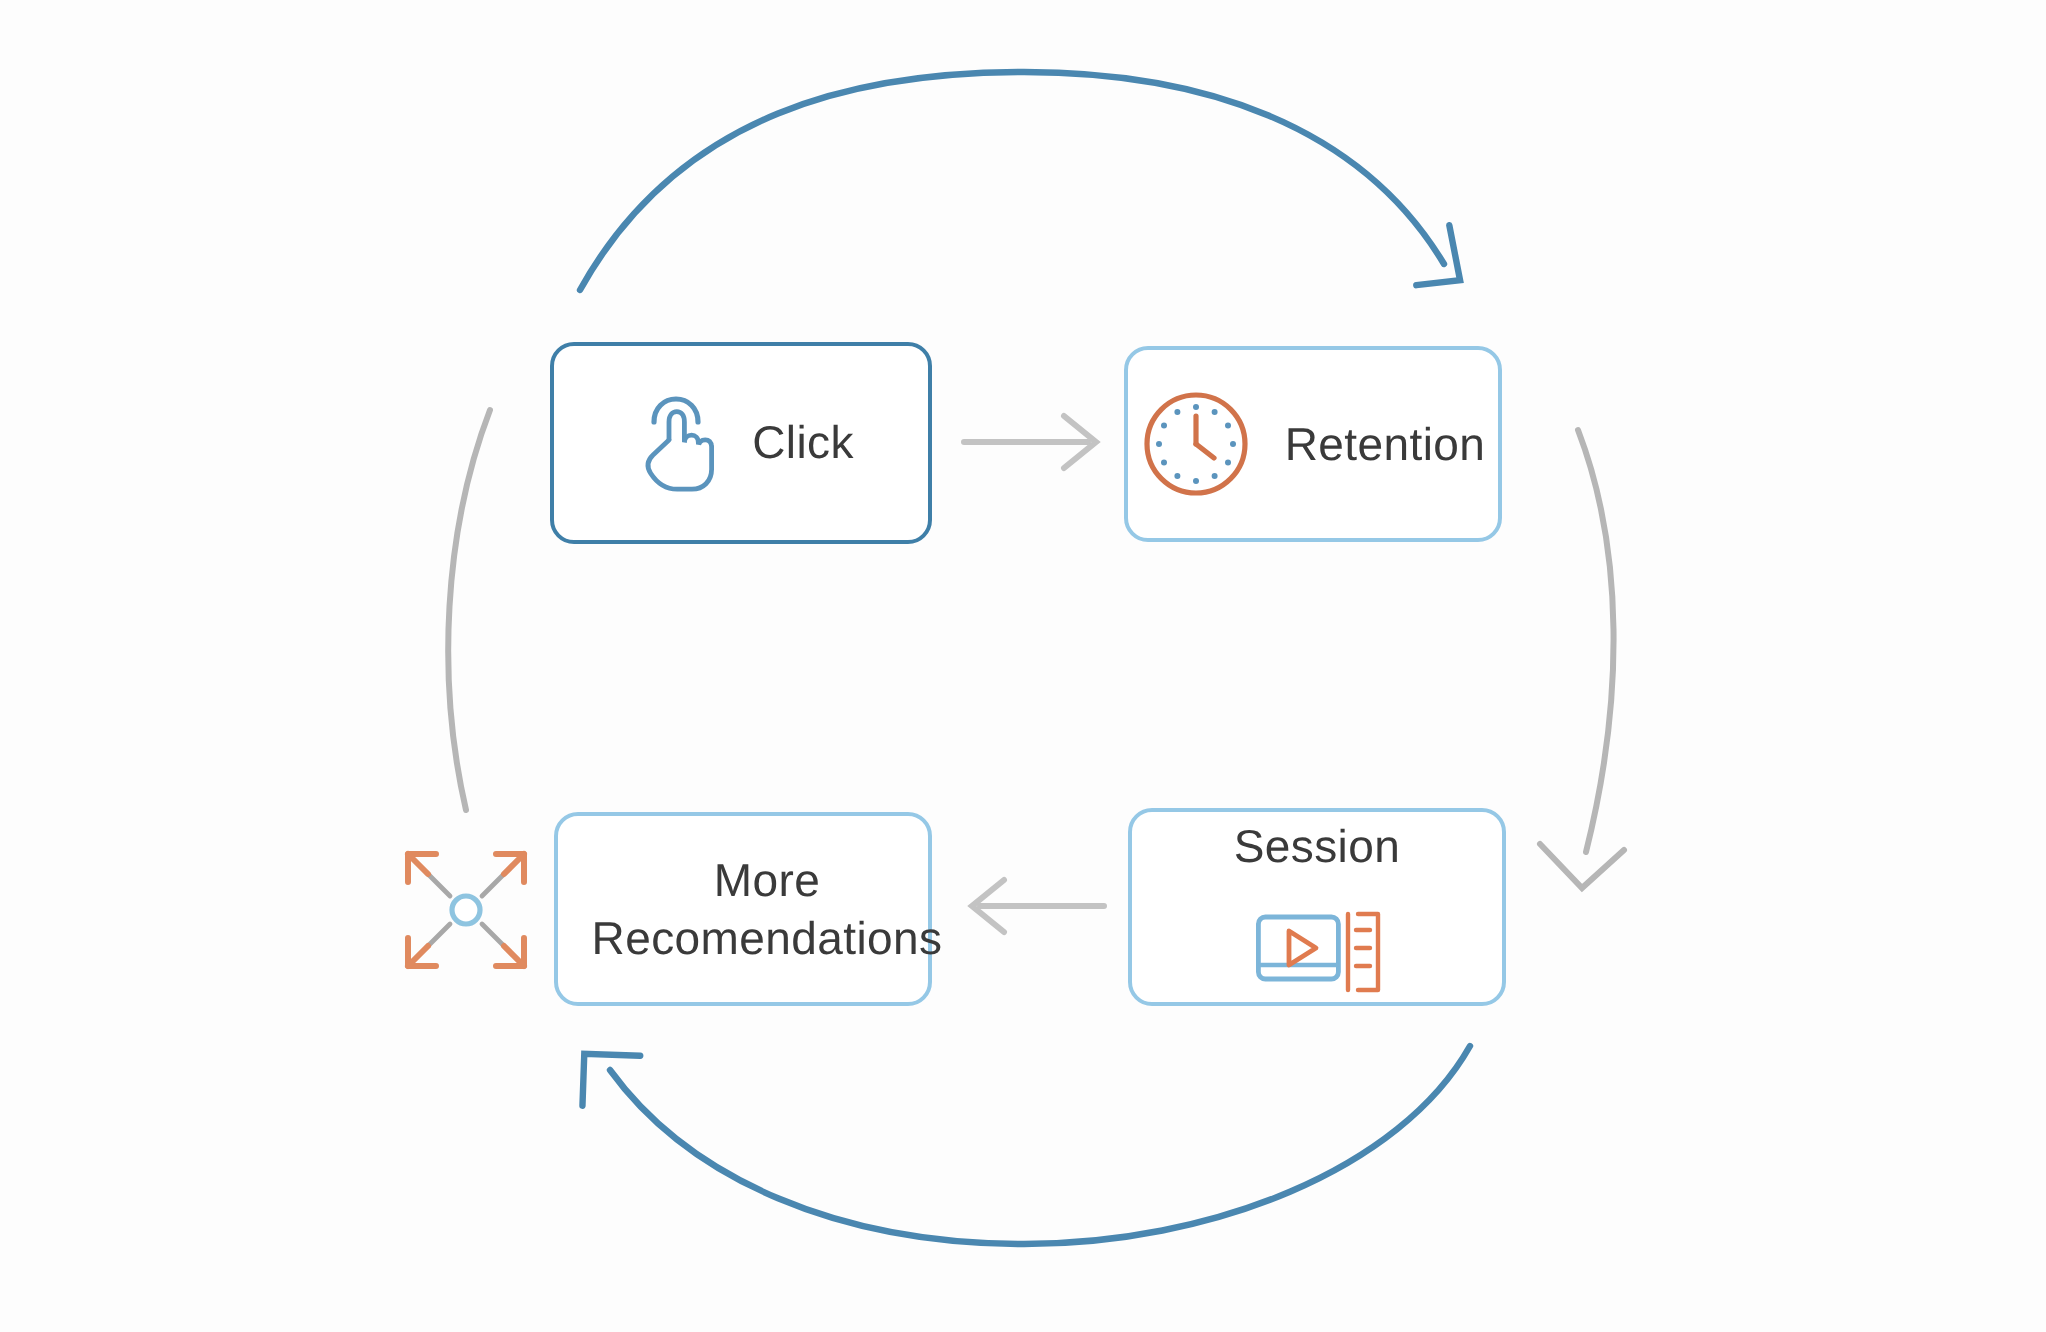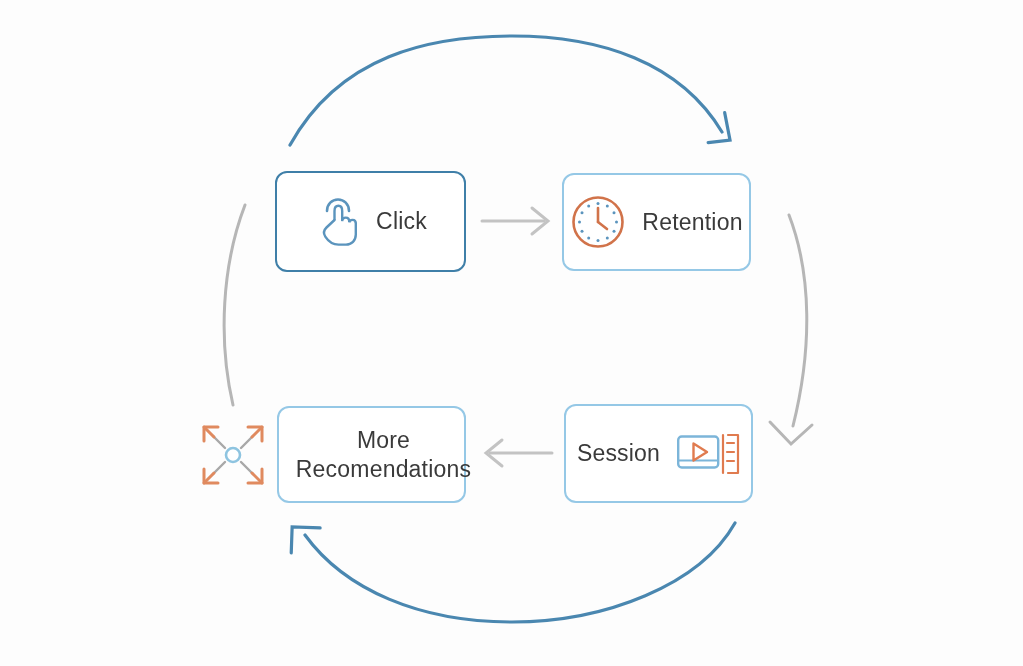--- a/index.html
+++ b/index.html
@@ -56,20 +56,21 @@
     width: 189px;
     height: 98px;
     border: 2.5px solid #95c8e6;
   }
   #box-session {
     left: 564px;
     top: 404px;
     width: 189px;
     height: 99px;
     border: 2.5px solid #95c8e6;
+    flex-direction: column;
   }
   #box-more {
     left: 277px;
     top: 406px;
     width: 189px;
     height: 97px;
     border: 2.5px solid #95c8e6;
     padding-left: 24px;
   }
   .free-icon {

